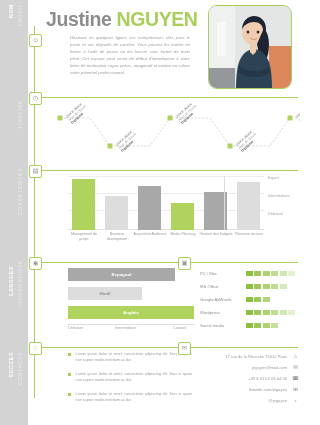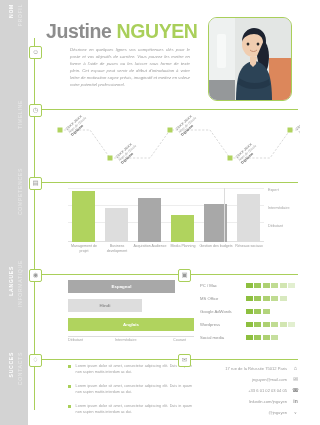--- a/index.html
+++ b/index.html
@@ -24,21 +24,21 @@
     font-weight:bold;
     writing-mode:vertical-rl;
     transform:rotate(180deg);
     white-space:nowrap;
     text-align:right;
   }
   .rail-label.dim{color:#e9e9e9;font-weight:normal;}
 
   
   .page{
-    position:absolute;left:28px;top:12px;width:272px;height:362px;
+    position:absolute;left:28px;top:0;width:272px;height:362px;
     background:#fff;
   }
 
   
   .spine{
     position:absolute;left:6px;top:26px;width:1.1px;height:372px;
     background:#a9cf5a;
   }
   
   .hline{

